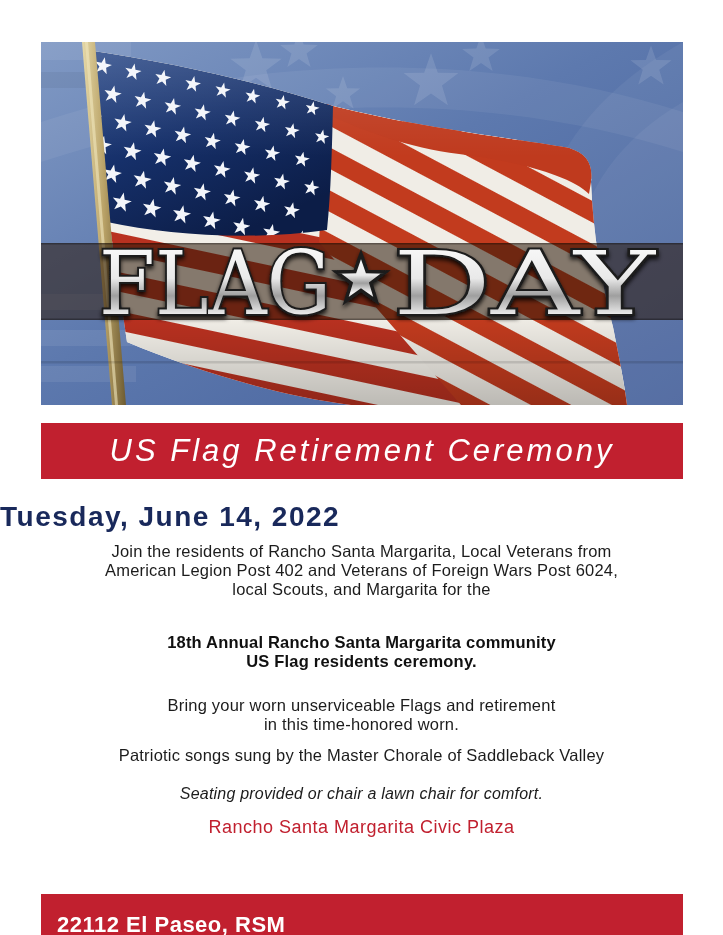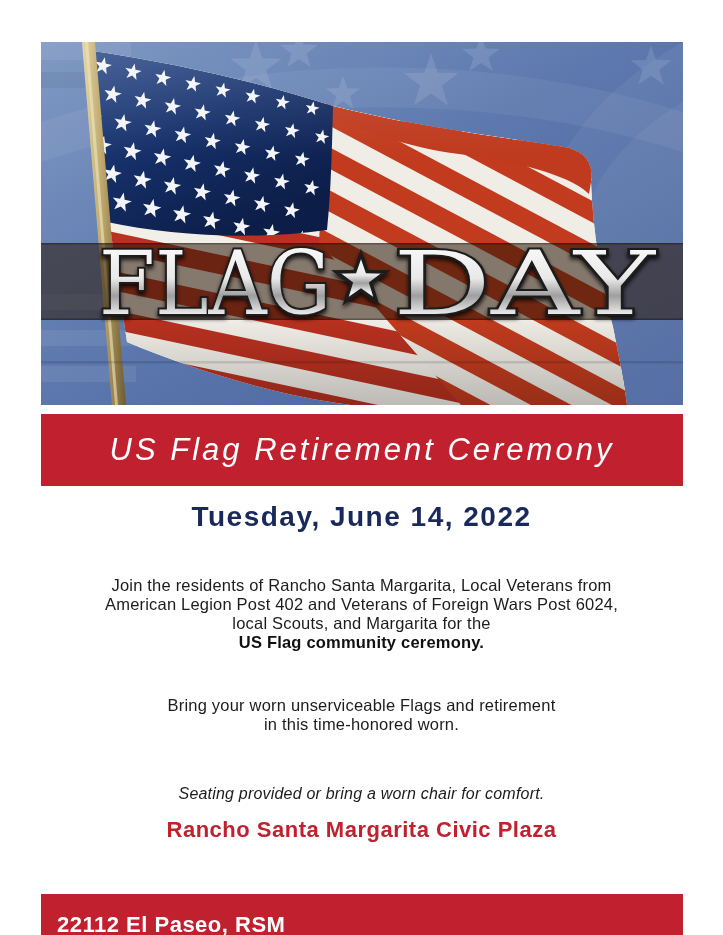--- a/index.html
+++ b/index.html
@@ -1,33 +1,33 @@
 <!DOCTYPE html>
 <html><head>
 <meta charset="utf-8">
 <style>
   html,body{margin:0;padding:0;background:#ffffff;}
   .sheet{position:relative;width:723px;height:935px;background:#ffffff;overflow:hidden;
          font-family:"Liberation Sans",sans-serif;}
   .flag-figure{position:absolute;left:41px;top:42px;width:642px;height:363px;display:block;}
   .banner{position:absolute;left:41px;width:642px;background:#C1202F;color:#ffffff;
           box-sizing:border-box;display:flex;align-items:center;}
-  .banner1{top:414px;height:72px;justify-content:center;}
+  .banner1{top:423px;height:56px;justify-content:center;}
   .banner1 .banner1-text{font-style:italic;font-size:31px;letter-spacing:3px;font-weight:400;}
-  .date{position:absolute;top:501px;left:0;width:723px;text-align:center;color:#19295B;
+  .date{position:absolute;top:501px;left:0;width:723px;text-align:left;color:#19295B;
         font-weight:bold;font-size:28px;letter-spacing:1.5px;}
   .para{position:absolute;left:61px;width:601px;text-align:center;color:#1c1c1c;
         font-size:16.5px;line-height:19px;letter-spacing:.2px;}
-  #p1{top:576px;}
+  #p1{top:542px;}
   #p2{top:633px;font-weight:bold;color:#101010;}
   #p3{top:696px;}
   #p4{top:746px;}
   #p5{top:784px;font-style:italic;font-size:16px;}
   .venue{position:absolute;top:817px;left:0;width:723px;text-align:center;color:#C1202F;
-         font-size:22px;letter-spacing:.5px;font-weight:700;}
+         font-size:18px;letter-spacing:.5px;font-weight:400;}
   .banner2{top:894px;height:61px;justify-content:space-between;padding:0 28px 0 16px;
            font-weight:bold;font-size:22px;letter-spacing:.5px;}
 </style>
 </head>
 <body>
 
 <div class="sheet">
 
   <svg class="flag-figure" viewBox="0 0 642 363" xmlns="http://www.w3.org/2000/svg">
     <defs>
@@ -193,30 +193,32 @@
 
   <div class="date">Tuesday, June 14, 2022</div>
 
   <div class="para" id="p1">
     <div>Join the residents of Rancho Santa Margarita, Local Veterans from</div>
     <div>American Legion Post 402 and Veterans of Foreign Wars Post 6024,</div>
     <div>local Scouts, and Margarita for the</div>
   </div>
 
   <div class="para" id="p2">
-    <div>US Flag community ceremony.</div>
+    <div>18th Annual Rancho Santa Margarita community</div>
+    <div>US Flag residents ceremony.</div>
   </div>
 
   <div class="para" id="p3">
     <div>Bring your worn unserviceable Flags and retirement</div>
     <div>in this time-honored worn.</div>
   </div>
 
-
-  <div class="para" id="p5">Seating provided or bring a worn chair for comfort.</div>
+  <div class="para" id="p4">Patriotic songs sung by the Master Chorale of Saddleback Valley</div>
+
+  <div class="para" id="p5">Seating provided or chair a lawn chair for comfort.</div>
 
   <div class="venue">Rancho Santa Margarita Civic Plaza</div>
 
   <div class="banner banner2">
     <span>22112 El Paseo, RSM</span>
   </div>
 
 </div>
 
 </body></html>

